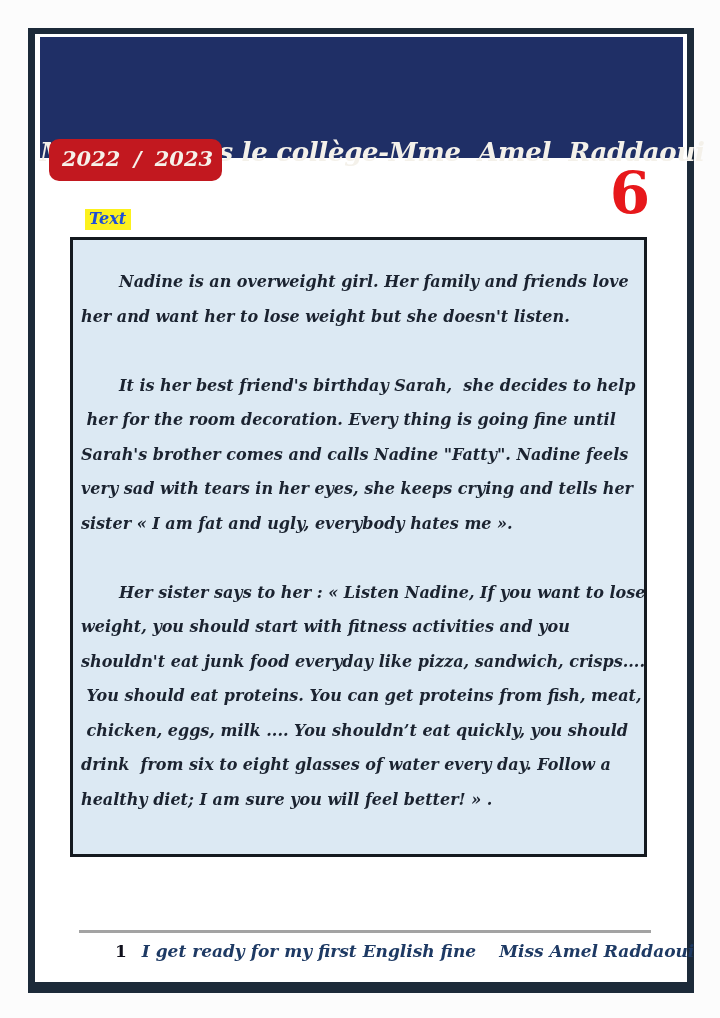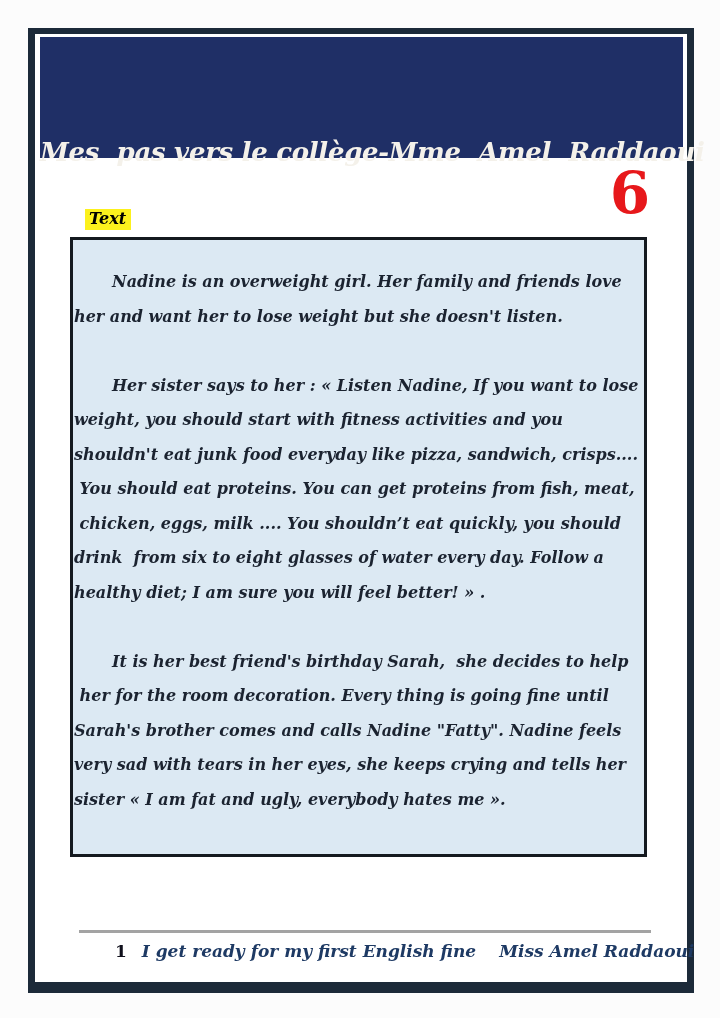--- a/index.html
+++ b/index.html
@@ -58,34 +58,34 @@
     text-align: center;
     color: #e7181b;
     font-weight: bold;
     font-size: 58px;
     line-height: 58px;
   }
   .section-label {
     position: absolute;
     left: 85px; top: 209px;
     background: #fcf11d;
-    color: #000000;
+    color: #1d4ed8;
     font-weight: bold;
     font-style: italic;
     font-size: 16px;
     line-height: 20px;
     padding: 0 5px 1px 4px;
   }
   .passage-box {
     position: absolute;
     left: 70px; top: 237px;
     width: 577px; height: 620px;
     background: #dce9f3;
     border: 3px solid #14191f;
-    padding: 25px 3px 0 1px;
+    padding: 25px 3px 0 8px;
     overflow: hidden;
   }
   .passage-box p {
     font-weight: bold;
     font-style: italic;
     font-size: 16px;
     line-height: 34.5px;
     color: #1b2330;
     white-space: pre;
     text-indent: 38px;
@@ -130,40 +130,41 @@
 
 <div class="page">
 
   <div class="frame"></div>
 
   <div class="banner">
     <div>Mes  pas vers le collège-Mme  Amel  Raddaoui</div>
     <div>Revision for my first English exam</div>
   </div>
 
+  <div class="year-badge">2022 / 2023</div>
 
   <div class="big-number">6</div>
 
   <div class="section-label">Text</div>
 
   <div class="passage-box">
     <p>Nadine is an overweight girl. Her family and friends love
 her and want her to lose weight but she doesn't listen.</p>
+    <p>It is her best friend's birthday Sarah,  she decides to help
+ her for the room decoration. Every thing is going fine until
+Sarah's brother comes and calls Nadine "Fatty". Nadine feels
+very sad with tears in her eyes, she keeps crying and tells her
+sister « I am fat and ugly, everybody hates me ».</p>
     <p>Her sister says to her : « Listen Nadine, If you want to lose
 weight, you should start with fitness activities and you
 shouldn't eat junk food everyday like pizza, sandwich, crisps....
  You should eat proteins. You can get proteins from fish, meat,
  chicken, eggs, milk .... You shouldn’t eat quickly, you should
 drink  from six to eight glasses of water every day. Follow a
 healthy diet; I am sure you will feel better! » .</p>
-    <p>It is her best friend's birthday Sarah,  she decides to help
- her for the room decoration. Every thing is going fine until
-Sarah's brother comes and calls Nadine "Fatty". Nadine feels
-very sad with tears in her eyes, she keeps crying and tells her
-sister « I am fat and ugly, everybody hates me ».</p>
   </div>
 
   <div class="footer-rule"></div>
 
   <div class="footer-row">
     <span class="footer-pagenum">1</span>
     <span class="footer-divider"></span>
     <span class="footer-title">I get ready for my first English fine</span>
     <span class="footer-author">Miss Amel Raddaoui</span>
   </div>

